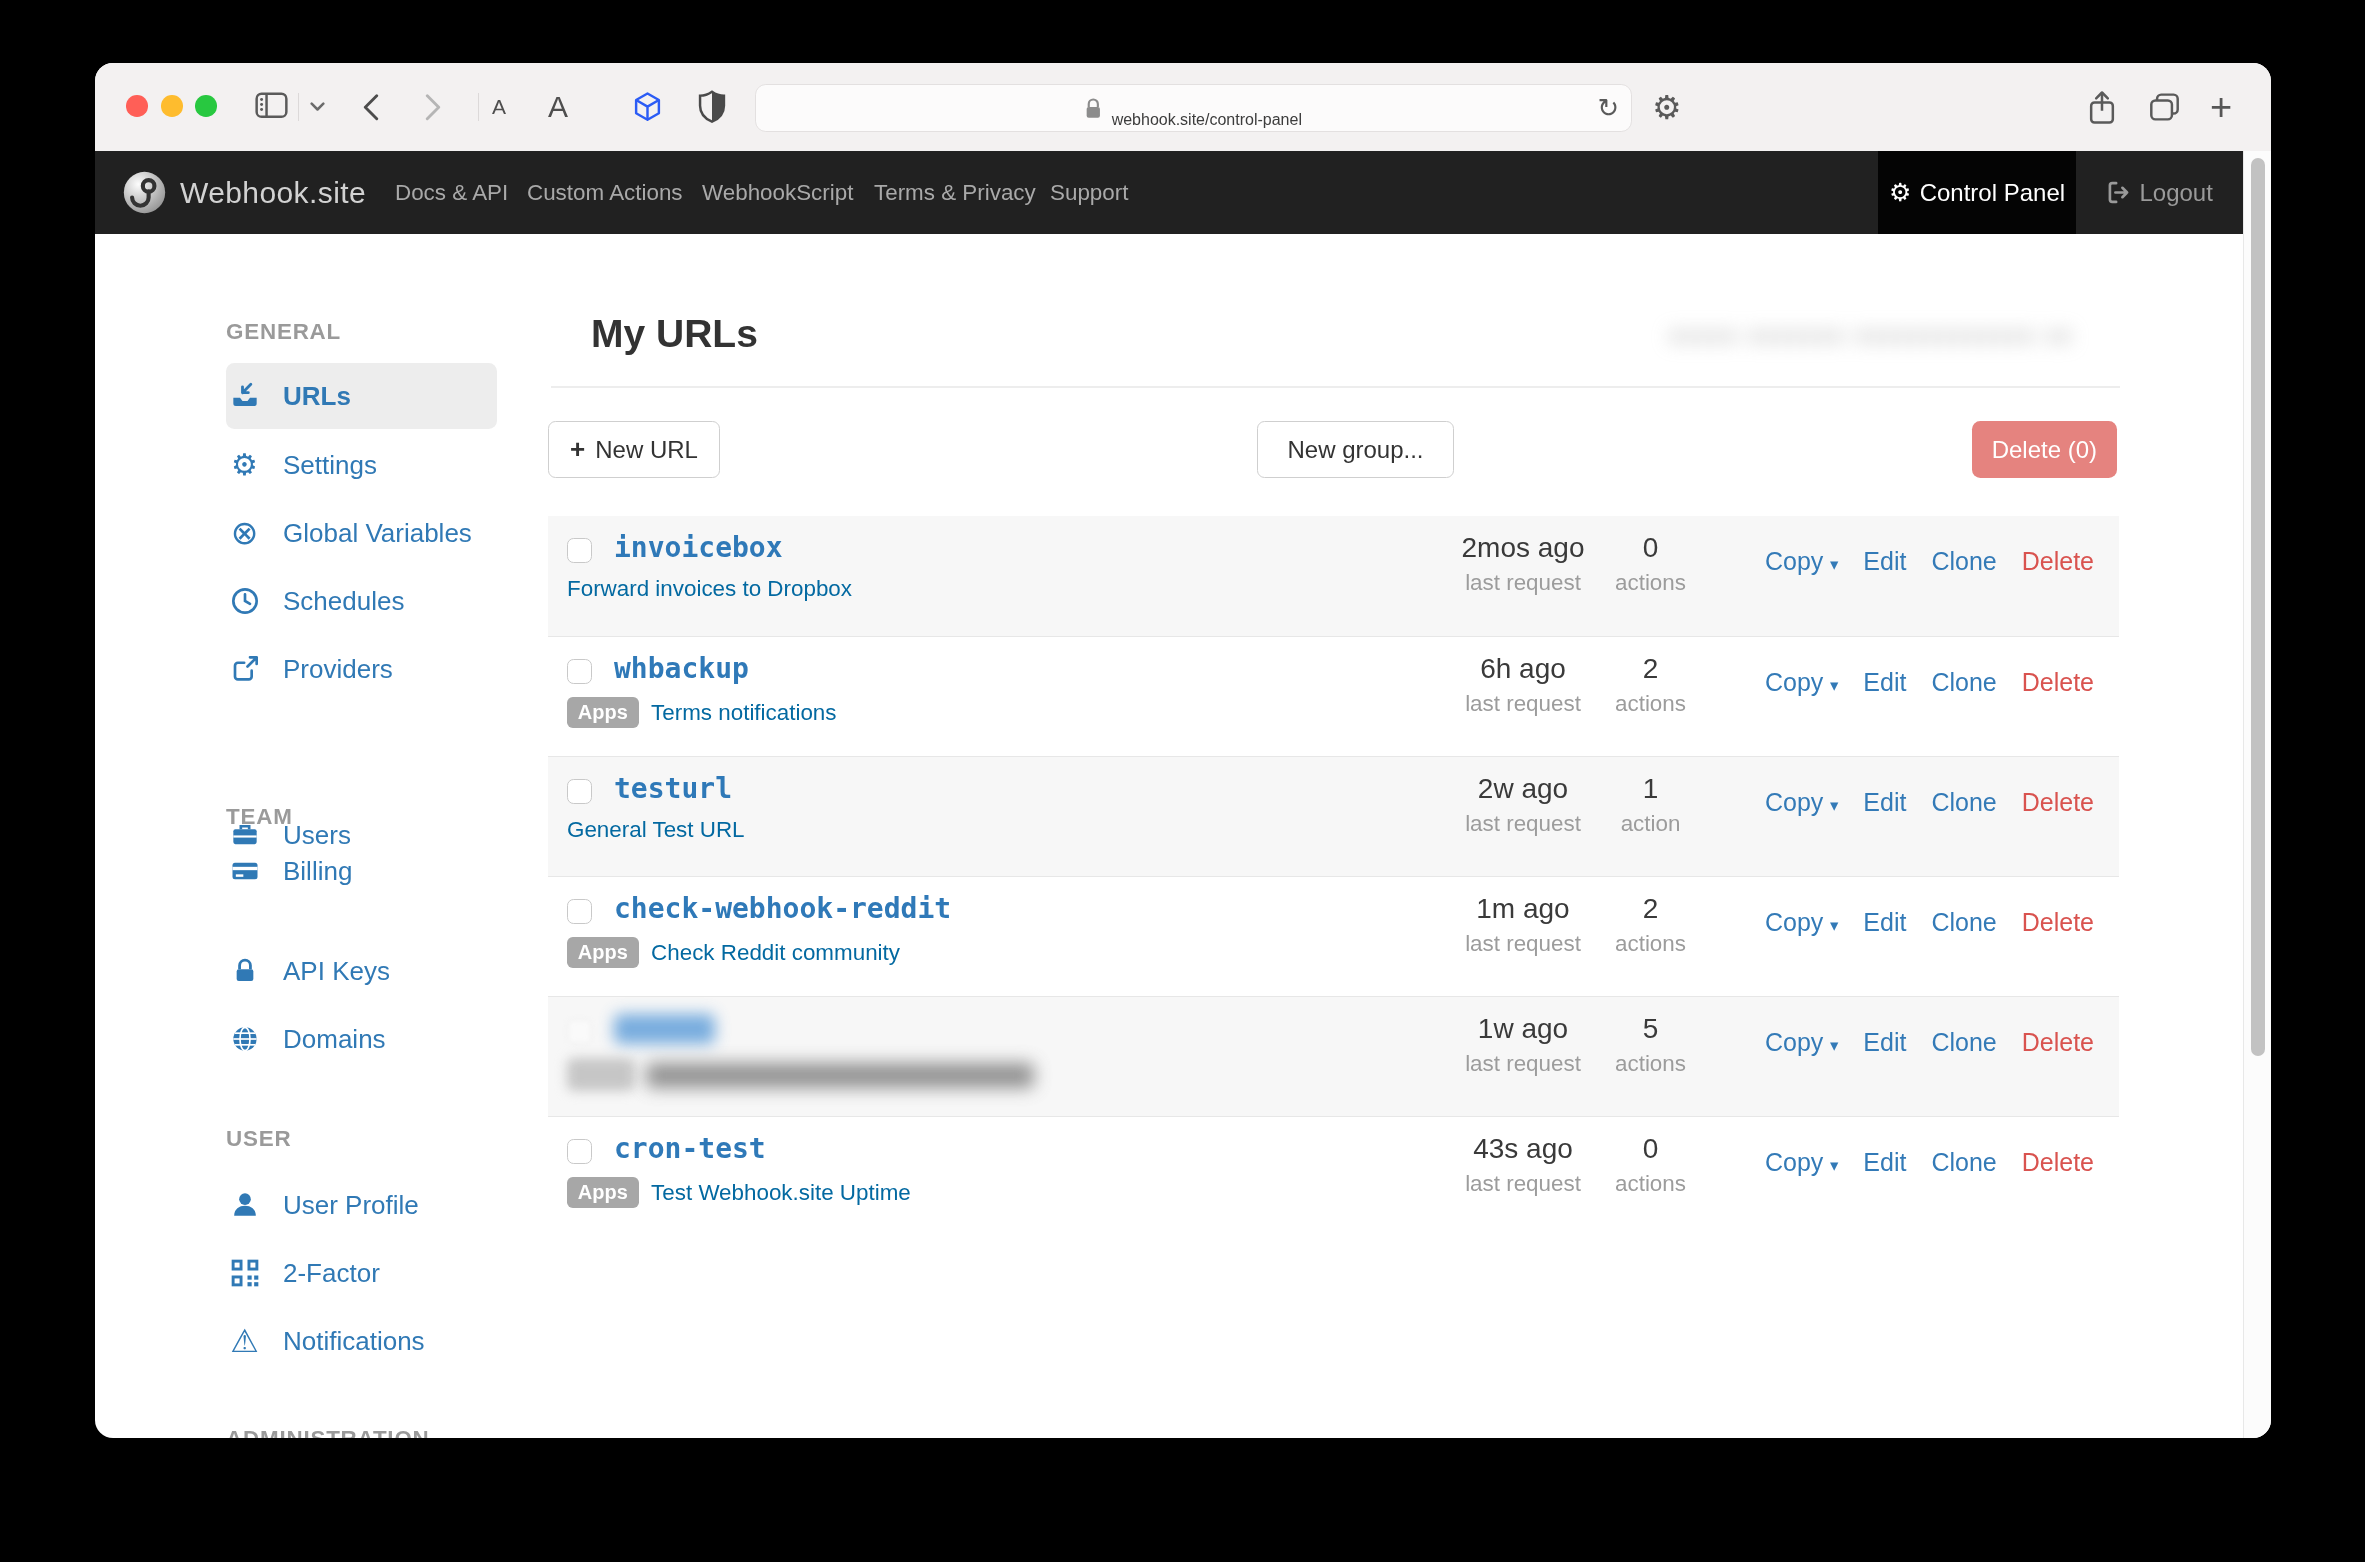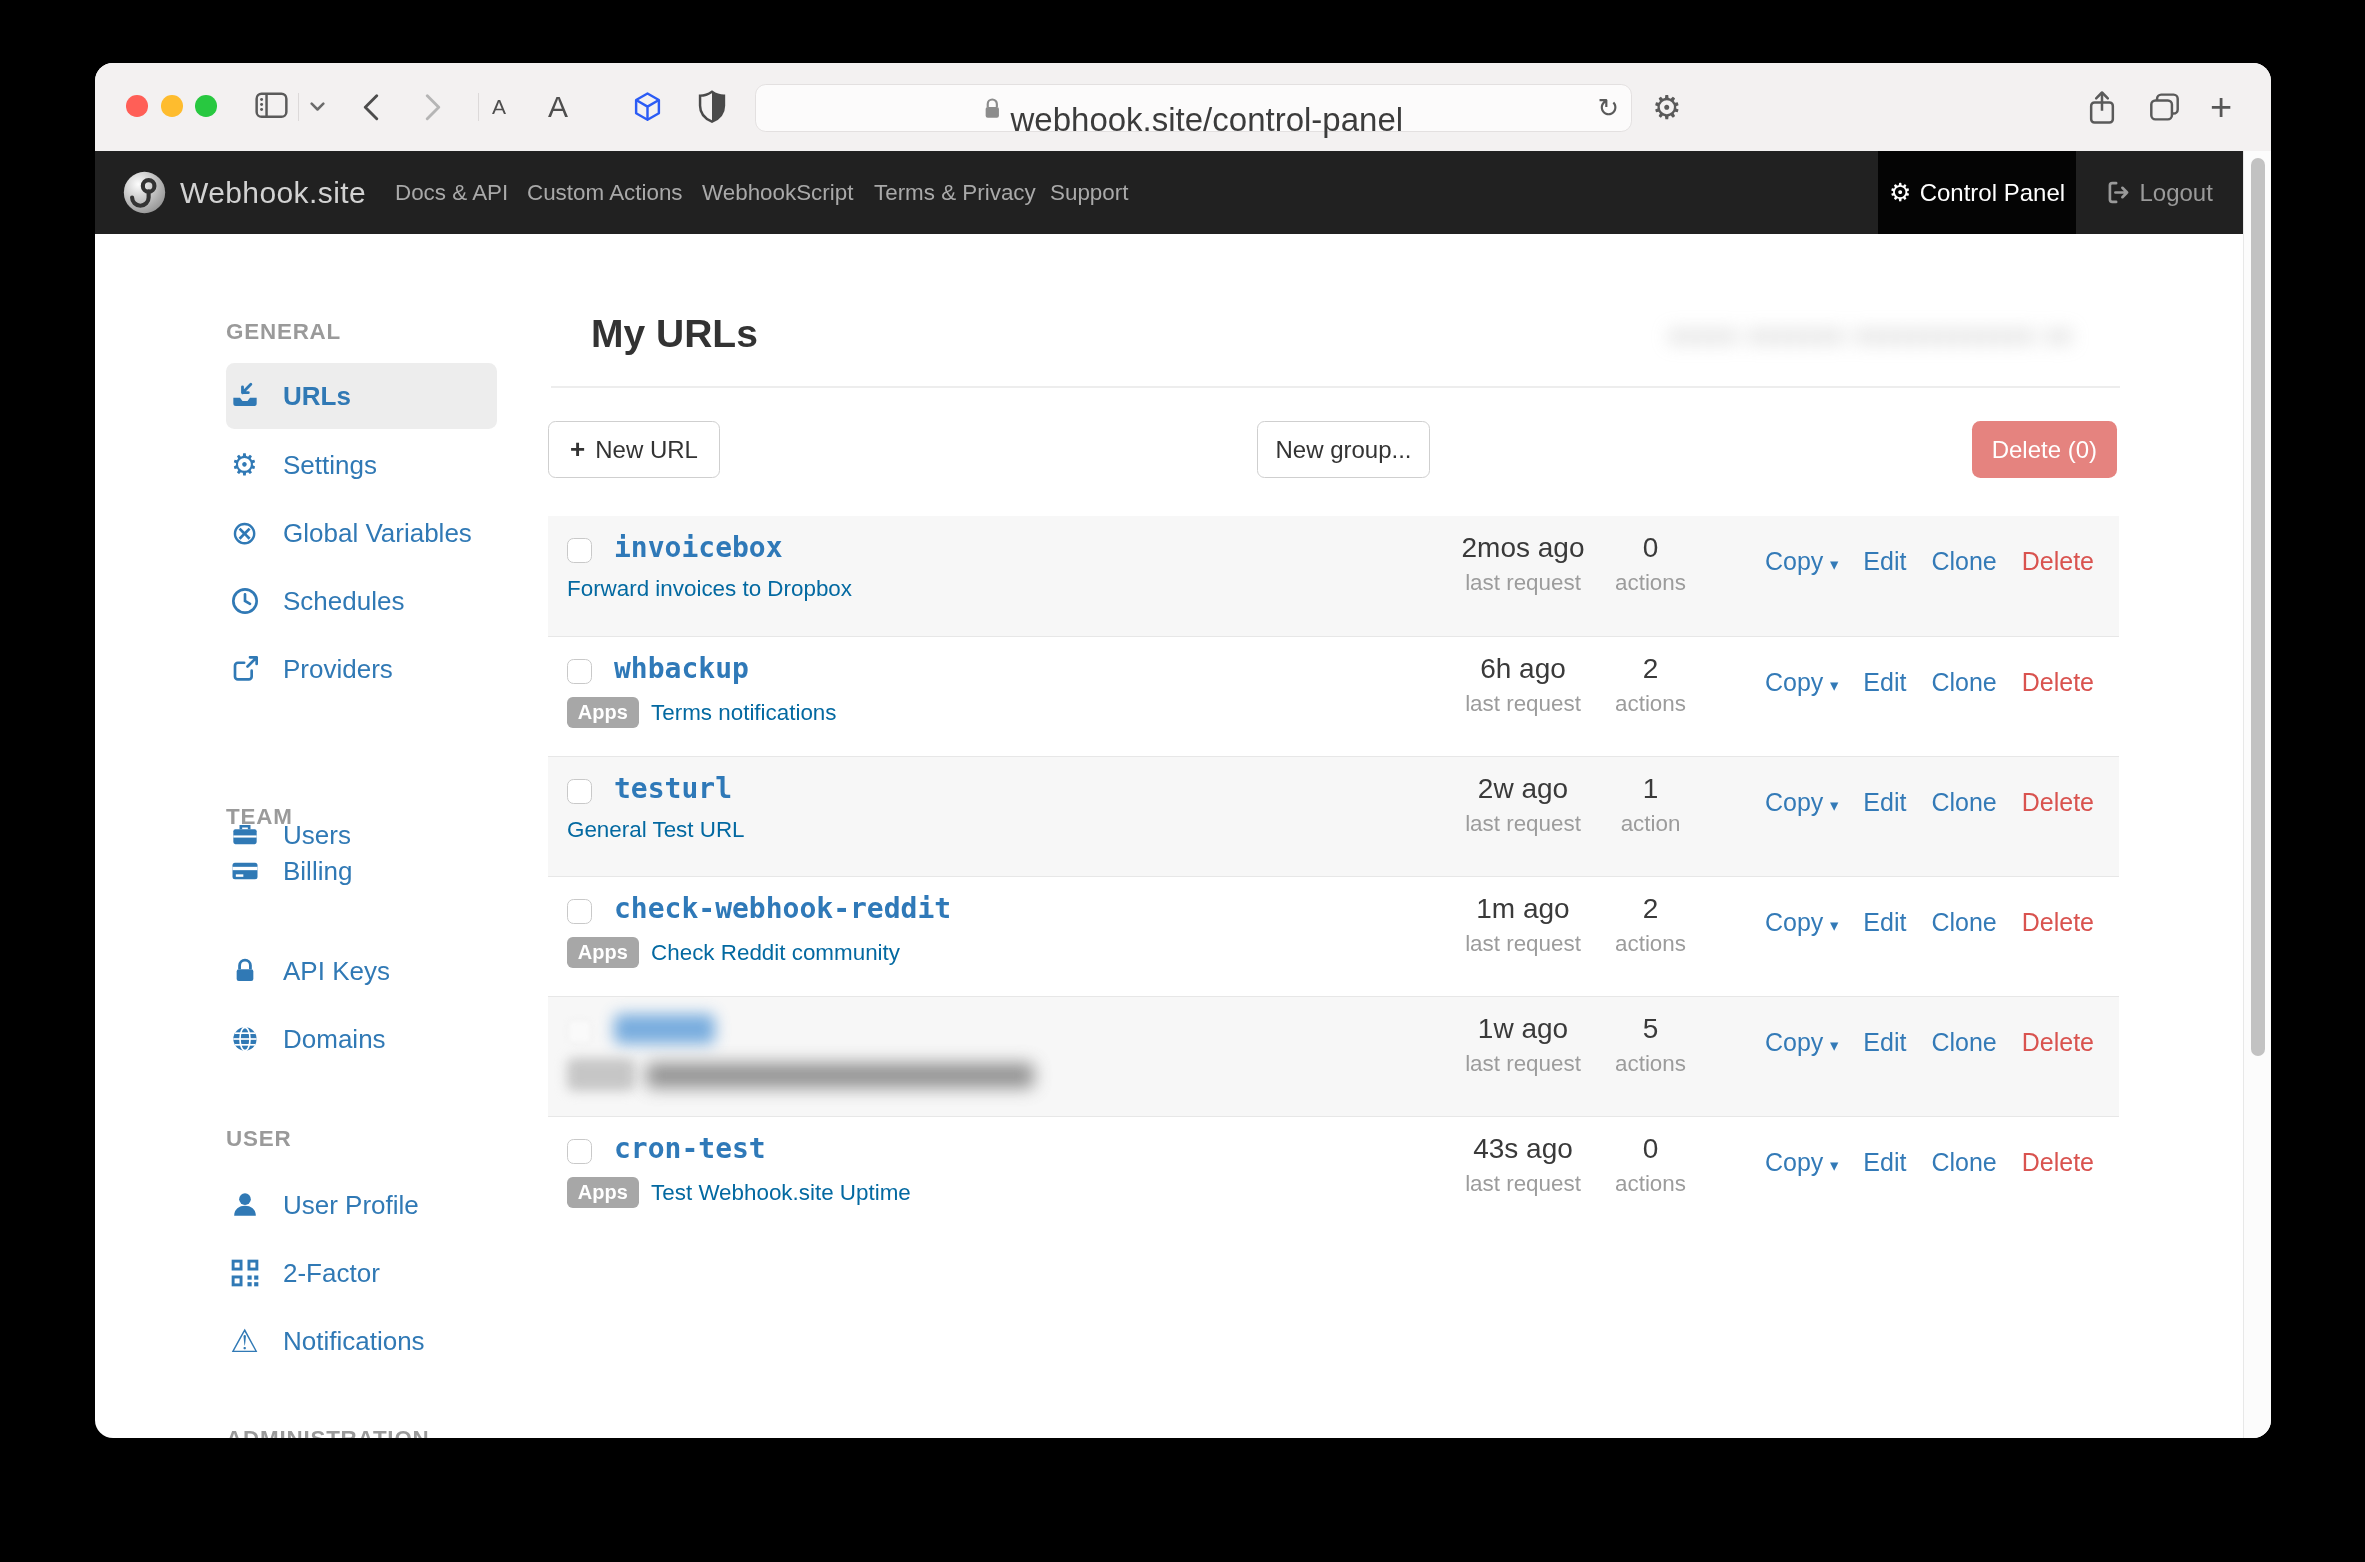--- a/index.html
+++ b/index.html
@@ -12,21 +12,21 @@
   .tl.c1{left:31px;background:#ff5f57;}
   .tl.c2{left:66px;background:#febc2e;}
   .tl.c3{left:100px;background:#28c840;}
   .tsep{position:absolute;top:30px;width:0.8px;height:28px;background:#dcd9d9;}
   .tbtn{position:absolute;color:#555;display:flex;align-items:center;justify-content:center;}
   .glyph{font-family:"DejaVu Sans",sans-serif;}
   .a-small{left:397px;top:0;height:88px;font-size:21px;color:#4e4e4e;}
   .a-big{left:453px;top:0;height:88px;font-size:30px;color:#4e4e4e;}
   .urlbar{position:absolute;left:660px;top:21px;width:875px;height:46px;background:#fcfbfb;
     border:0.8px solid #e3e0e0;border-radius:10.8px;display:flex;align-items:center;justify-content:center;}
-  .urltext{font-size:33px;color:#3c3c3c;margin-left:10px;margin-top:24px;}
+  .urltext{font-size:16px;color:#3c3c3c;margin-left:10px;margin-top:24px;}
   .reload{position:absolute;right:11.6px;top:0;height:46px;display:flex;align-items:center;font-size:26px;color:#5a5a5a;}
   .gear-tb{left:1557px;top:0;height:88px;font-size:33px;color:#5a5a5a;}
   .plus-tb{left:2115px;top:0;height:88px;font-size:38px;font-weight:300;color:#565656;}
   
   .navbar{position:absolute;left:0;top:88px;width:2148px;height:83px;background:#212121;}
   .brand-logo{position:absolute;left:28px;top:20px;}
   .brand{position:absolute;left:85px;top:0;height:70px;line-height:83px;font-size:30px;color:#d2d2d2;letter-spacing:0.4px;}
   .nav-item{position:absolute;top:0;height:83px;line-height:83px;font-size:22.4px;color:#a9a9a9;cursor:pointer;}
   .cp{position:absolute;left:1783px;top:0;width:198px;height:83px;background:#040404;display:flex;align-items:center;justify-content:center;gap:8.3px;color:#fff;}
   .cp .g{font-size:25px;} .cp .t{font-size:24px;}
@@ -42,21 +42,21 @@
   .sb-active{position:absolute;left:131px;top:300px;width:271px;height:66px;background:#ededed;border-radius:8.3px;}
   .sb-item .gl{font-size:30px;line-height:30px;}
   
   .title{position:absolute;left:456px;top:249px;font-size:39px;font-weight:bold;color:#333;margin-left:40px;}
   .acct{position:absolute;left:1544px;top:259px;width:465px;text-align:center;font-size:23px;color:#a0a0a0;filter:blur(9px);letter-spacing:2.5px;white-space:nowrap;}
   .hr{position:absolute;left:456px;top:323px;width:1569px;height:1.7px;background:#ededed;}
   .btn{position:absolute;top:358px;height:57px;background:#fff;border:0.8px solid #cfcfcf;border-radius:7.5px;
     display:flex;align-items:center;justify-content:center;font-size:24px;color:#333;cursor:pointer;box-sizing:border-box;}
   .btn .bplus{font-weight:bold;font-size:26px;margin-right:10px;}
   .b-new{left:453px;width:172px;}
-  .b-group{left:1162px;width:173px;}
+  .b-group{left:1162px;width:197px;}
   .select{position:absolute;left:636px;top:358px;width:516px;height:57px;box-sizing:border-box;
     background:linear-gradient(#ffffff,#ebebeb);border:0.8px solid #c9c9c9;border-radius:8.3px;
     display:flex;align-items:center;font-size:24px;color:#333;cursor:pointer;}
   .select .val{margin-left:18px;flex:1;}
   .b-del{position:absolute;right:154px;top:358px;height:57px;padding:0 20px;background:#e5837f;border:none;
     border-radius:8.3px;display:flex;align-items:center;font-size:24px;color:#fff;cursor:pointer;}
   
   .table{position:absolute;left:453px;top:453px;width:1571px;}
   .row{position:relative;width:100%;height:120px;}
   .row.odd{background:#f7f7f7;}

